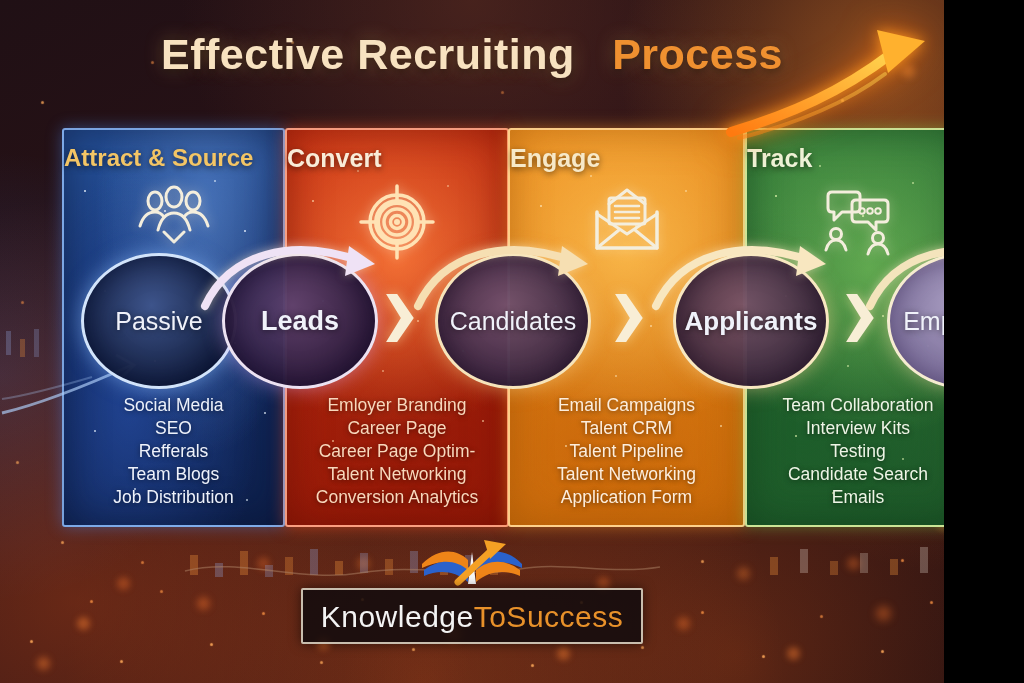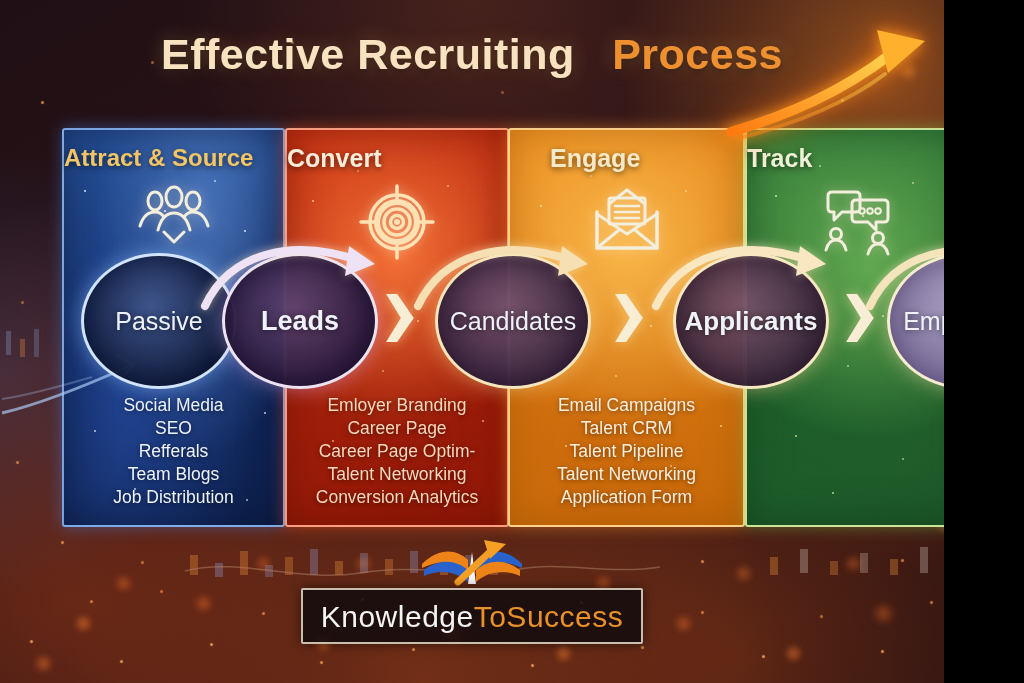--- a/index.html
+++ b/index.html
@@ -77,21 +77,21 @@
   .col-track{left:745px;width:222px;
     background:radial-gradient(circle at 55% 35%, rgba(125,200,95,.65), transparent 60%),
       radial-gradient(circle at 25% 75%, rgba(25,90,40,.70), transparent 65%),
       linear-gradient(160deg,#38813c,#1e5628);
     border:2px solid rgba(220,240,160,.9);
     box-shadow:0 0 16px rgba(140,220,90,.4), inset 0 0 40px rgba(10,50,20,.5);}
   .col-header{position:absolute;top:14px;left:0;right:8px;font-weight:bold;font-size:24px;
     text-shadow:0 2px 6px rgba(0,0,0,.55);}
   .col-attract .col-header{color:#f3c565;}
   .col-convert .col-header{color:#f9ecd8;font-size:25px;}
-  .col-engage .col-header{color:#f7e9c8;font-size:25px;margin-left:40px;}
+  .col-engage .col-header{color:#f7e9c8;font-size:25px;}
   .col-track .col-header{color:#eef3d8;font-size:25px;}
   .col-icon{position:absolute;top:54px;left:0;right:0;display:flex;justify-content:center;
     filter:drop-shadow(0 0 6px rgba(255,240,210,.45));}
   .col-icon svg{stroke:#f4eedd;fill:none;stroke-linecap:round;stroke-linejoin:round;}
   .col-items{position:absolute;top:264px;left:4px;right:4px;text-align:center;font-size:17.5px;line-height:23px;
     text-shadow:0 1px 5px rgba(0,0,0,.5);}
   .col-attract .col-items{color:#eef2fb;}
   .col-convert .col-items{color:#f8d8bc;}
   .col-engage .col-items{color:#fdeedd;}
   .col-track .col-items{color:#eef5e6;}
@@ -275,20 +275,27 @@
         <path d="M40 16 H68 Q72 16 72 20 V34 Q72 38 68 38 H60 V46 L52 38 H40 Q36 38 36 34 V20 Q36 16 40 16 Z"></path>
         <circle cx="46" cy="27" r="2.8" stroke-width="2"></circle>
         <circle cx="54" cy="27" r="2.8" stroke-width="2"></circle>
         <circle cx="62" cy="27" r="2.8" stroke-width="2"></circle>
         <circle cx="20" cy="50" r="5.5"></circle>
         <path d="M10 66 C12 58 16 56 20 56 C24 56 28 58 30 66"></path>
         <circle cx="62" cy="54" r="5.5"></circle>
         <path d="M52 70 C54 62 58 60 62 60 C66 60 70 62 72 70"></path>
       </svg>
     </div>
+    <div class="col-items">
+      <div>Team Collaboration</div>
+      <div>Interview Kits</div>
+      <div>Testing</div>
+      <div>Candidate Search</div>
+      <div>Emails</div>
+    </div>
   </div>
 
   <div class="stage stage-passive">
     <span>Passive</span>
   </div>
   <div class="stage stage-leads">
     <svg class="swoosh" viewBox="0 0 190 92">
       <path d="M10 74 C 34 22 96 4 168 30" stroke="#efe2f5" stroke-width="8" fill="none" stroke-linecap="round"></path>
       <polygon points="154,14 180,32 150,44" fill="#efe2f5"></polygon>
     </svg>

